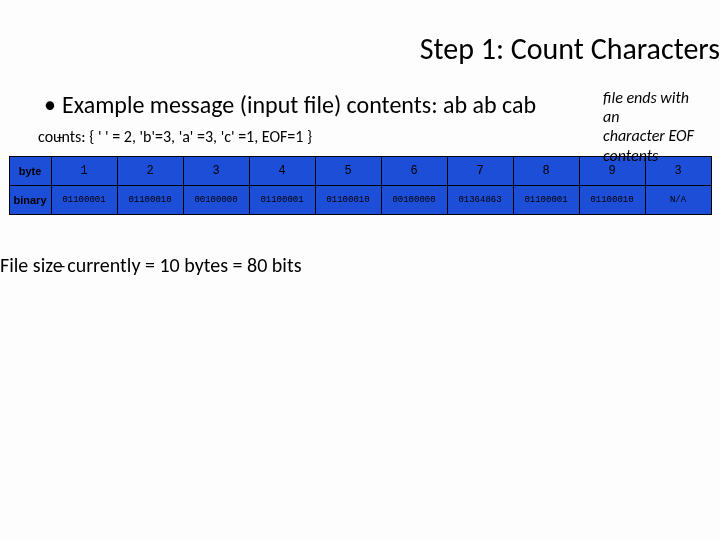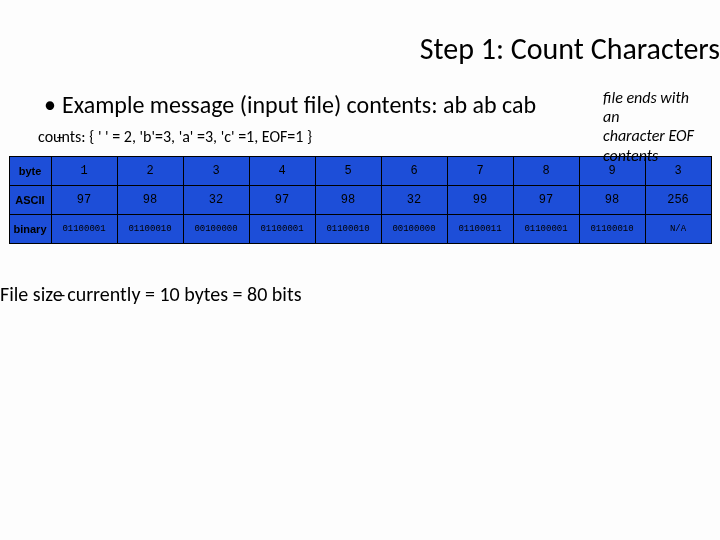--- a/index.html
+++ b/index.html
@@ -128,42 +128,29 @@
     <td>2</td>
     <td>3</td>
     <td>4</td>
     <td>5</td>
     <td>6</td>
     <td>7</td>
     <td>8</td>
     <td>9</td>
     <td>3</td>
   </tr>
-  <tr>
-    <th>ASCII</th>
-    <td>97</td>
-    <td>98</td>
-    <td>32</td>
-    <td>97</td>
-    <td>98</td>
-    <td>32</td>
-    <td>99</td>
-    <td>97</td>
-    <td>98</td>
-    <td>256</td>
-  </tr>
   <tr class="binary">
     <th>binary</th>
     <td>01100001</td>
     <td>01100010</td>
     <td>00100000</td>
     <td>01100001</td>
     <td>01100010</td>
     <td>00100000</td>
-    <td>01100011</td>
+    <td>01364863</td>
     <td>01100001</td>
     <td>01100010</td>
     <td>N/A</td>
   </tr>
 </tbody>
   </table>
 
 <div class="bullet-3">File size currently = 10 bytes = 80 bits</div>
 
 </body></html>

